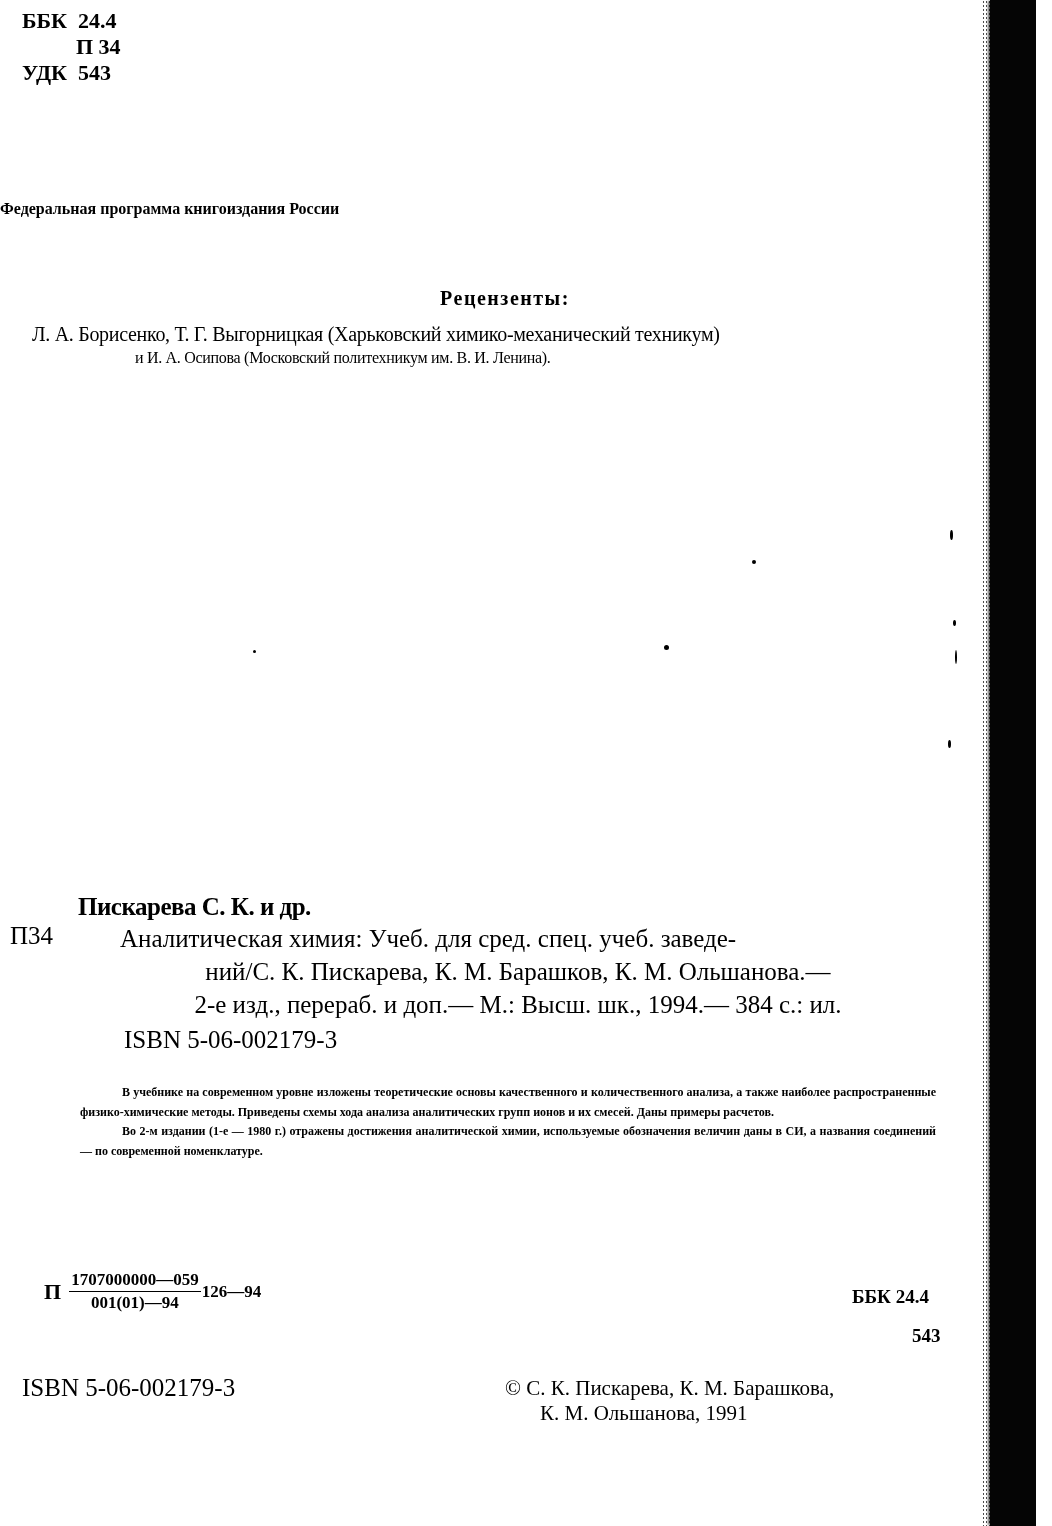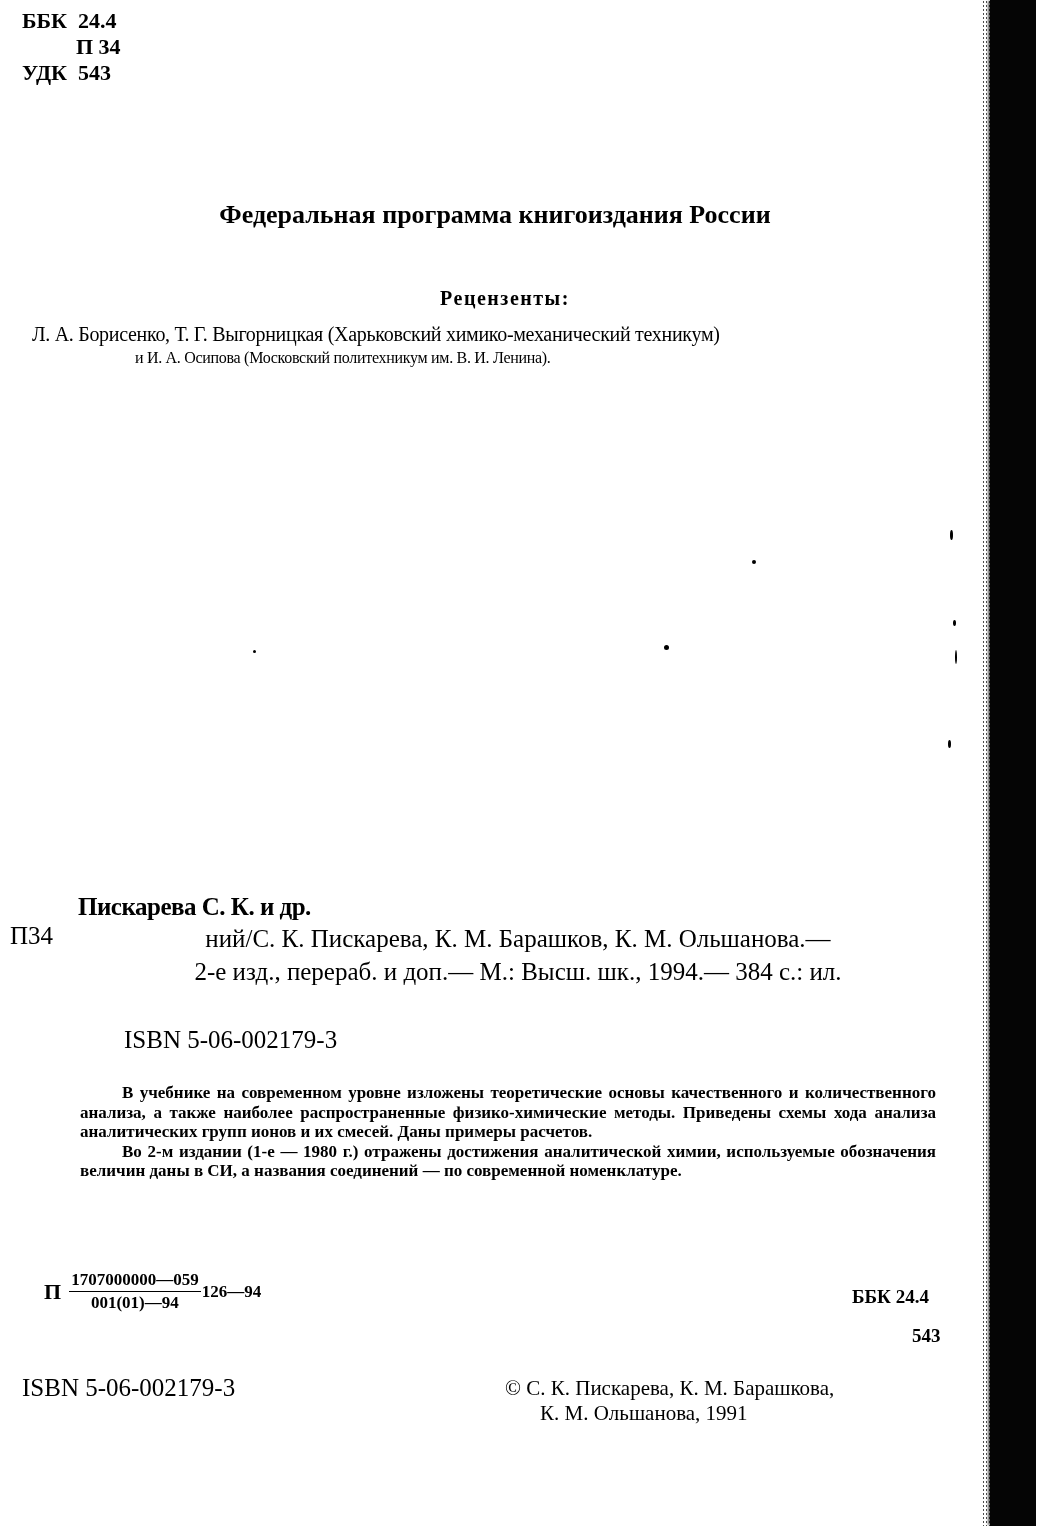--- a/index.html
+++ b/index.html
@@ -8,36 +8,36 @@
     font-family: "Liberation Serif", "DejaVu Serif", serif; color: #000;
   }
   .abs { position: absolute; white-space: nowrap; }
 
   
   .codes { left: 22px; top: 8px; font-size: 22px; font-weight: bold; line-height: 26px; }
   .codes .row { display: flex; }
   .codes .k { display: inline-block; width: 56px; }
   .codes .indent { padding-left: 54px; }
 
-  .program { left: 0; width: 990px; top: 200px; text-align: center; font-size: 26px; font-weight: bold; }
+  .program { left: 0; width: 990px; top: 200px; font-size: 16px; font-weight: bold; }
 
   .rev-title { left: 0; width: 1010px; top: 287px; text-align: center; font-size: 20px; font-weight: bold; letter-spacing: 1.5px; }
   .rev-line1 { left: 32px; top: 323px; font-size: 20px; letter-spacing: -0.3px; }
   .rev-line2 { left: 135px; top: 349px; font-size: 16px; letter-spacing: -0.3px; }
 
   
   .author { left: 78px; top: 893px; font-size: 25px; font-weight: bold; letter-spacing: -0.5px; }
   .shelf { left: 10px; top: 922px; font-size: 25px; }
   .bib { left: 78px; top: 922px; width: 880px; font-size: 25px; line-height: 33px; }
   .bib .l1 { padding-left: 42px; display: block; }
   .bib .l { display: block; text-align: center; }
   .isbn1 { left: 124px; top: 1026px; font-size: 25px; }
 
   
-  .annot { left: 80px; top: 1083px; width: 856px; font-size: 17px; line-height: 19.5px; font-weight: bold; text-align: justify; }
+  .annot { left: 80px; top: 1083px; width: 856px; font-size: 12px; line-height: 19.5px; font-weight: bold; text-align: justify; }
   .annot p { margin: 0; text-indent: 42px; }
 
   
   .pindex { left: 44px; top: 1270px; font-size: 17px; font-weight: bold; display: flex; align-items: center; }
   .pindex .letter { font-size: 22px; margin-right: 8px; }
   .frac { display: inline-flex; flex-direction: column; align-items: center; }
   .frac .num { border-bottom: 1.5px solid #000; padding: 0 2px 1px; }
   .frac .den { padding-top: 1px; }
   .pindex .tail { margin-left: 1px; }
 
@@ -79,20 +79,21 @@
 
 <div class="abs program">Федеральная программа книгоиздания России</div>
 
 <div class="abs rev-title">Рецензенты:</div>
 <div class="abs rev-line1">Л. А. Борисенко, Т. Г. Выгорницкая (Харьковский химико-механический техникум)</div>
 <div class="abs rev-line2">и И. А. Осипова (Московский политехникум им. В. И. Ленина).</div>
 
 <div class="abs author">Пискарева С. К. и др.</div>
 <div class="abs shelf">П34</div>
 <div class="abs bib">
+  <span class="l1">Аналитическая химия: Учеб. для сред. спец. учеб. заведе-</span>
   <span class="l">ний/С. К. Пискарева, К. М. Барашков, К. М. Ольшанова.—</span>
   <span class="l">2-е изд., перераб. и доп.— М.: Высш. шк., 1994.— 384 с.: ил.</span>
 </div>
 <div class="abs isbn1">ISBN 5-06-002179-3</div>
 
 <div class="abs annot" style="white-space: normal;">
   <p>В учебнике на современном уровне изложены теоретические основы качественного и количественного анализа, а также наиболее распространенные физико-химические методы. Приведены схемы хода анализа аналитических групп ионов и их смесей. Даны примеры расчетов.</p>
   <p>Во 2-м издании (1-е — 1980 г.) отражены достижения аналитической химии, используемые обозначения величин даны в СИ, а названия соединений — по современной номенклатуре.</p>
 </div>
 

